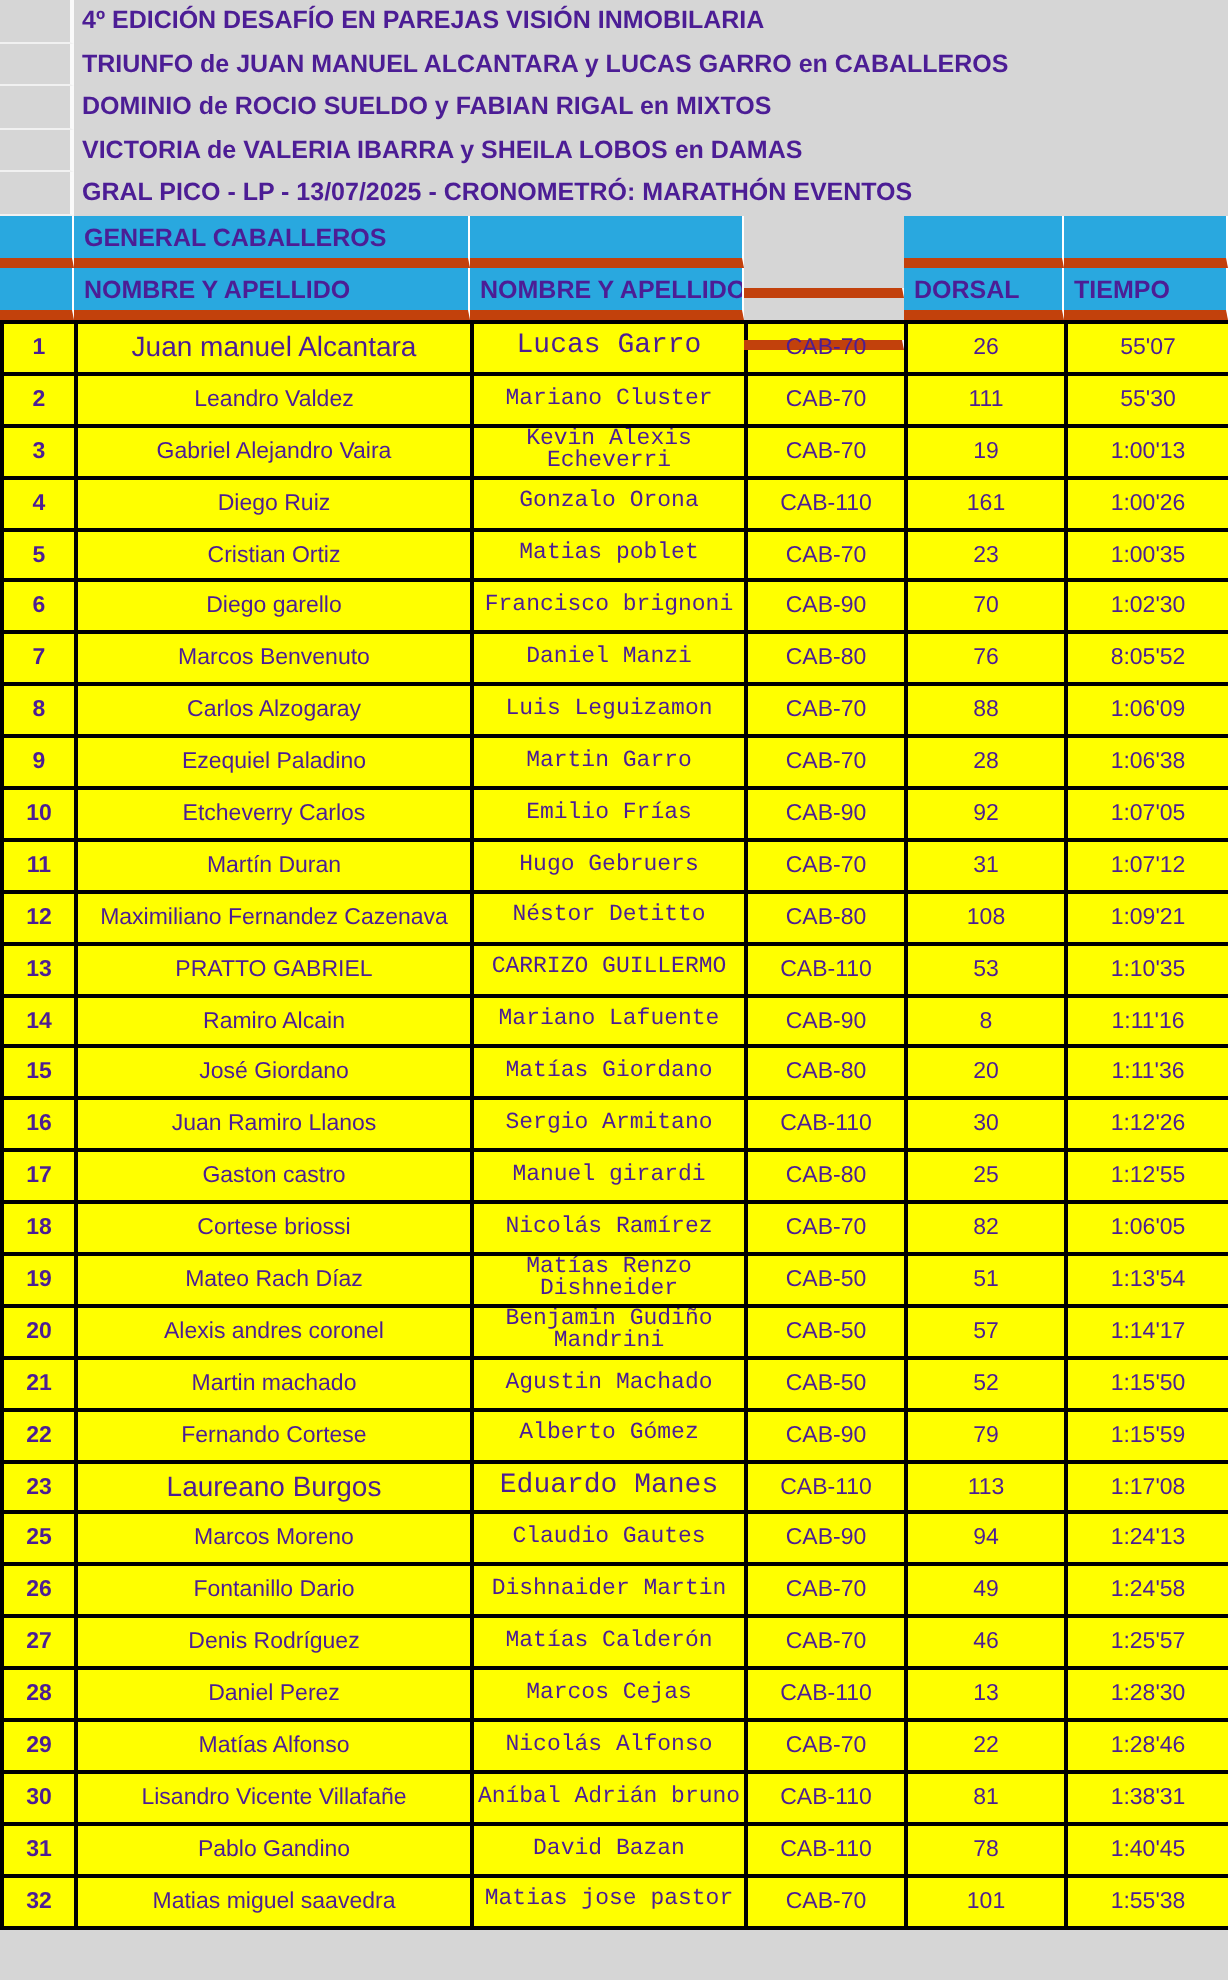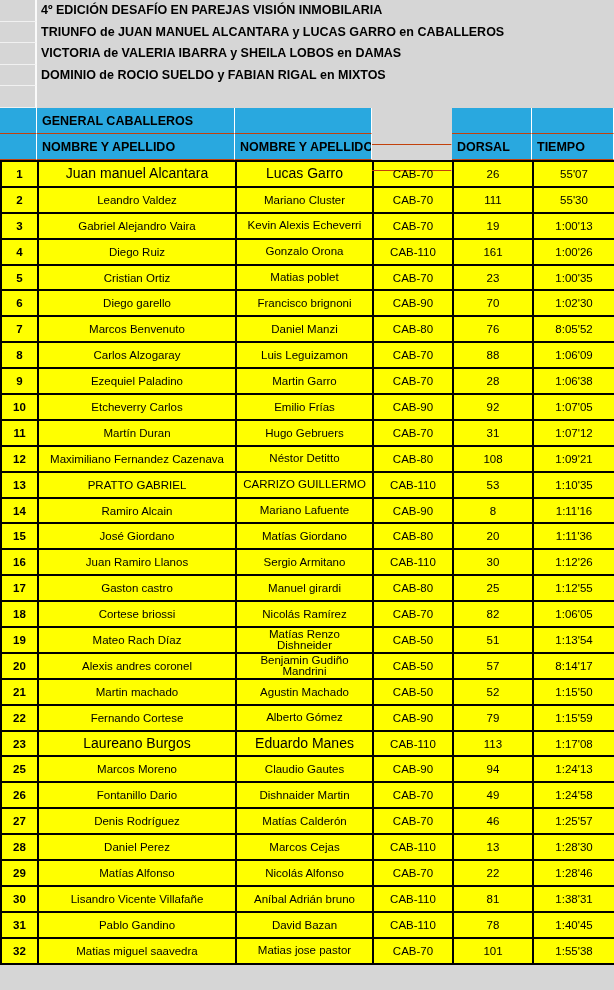--- a/index.html
+++ b/index.html
@@ -1,40 +1,40 @@
 <!DOCTYPE html>
 <html><head>
 <meta charset="utf-8">
 <style>
   html,body { margin:0; padding:0; }
   .sheet {
     width:614px; height:990px;
     background:#D6D6D6;
     font-family:"Liberation Sans", sans-serif;
-    color:#000000;
+    color:#4c1d95;
     overflow:hidden;
     position:relative;
   }
   
   .titles { height:108px; }
   .title-row { display:flex; height:21.6px; align-items:stretch; }
   .title-stub {
     width:37px; box-sizing:border-box; flex:0 0 37px;
     border-right:2px solid rgba(255,255,255,.9);
     border-bottom:1px solid rgba(255,255,255,.65);
   }
   .title-text {
     font-weight:700; font-size:12.5px; line-height:21.6px;
     padding-left:4px; white-space:nowrap;
   }
   
   .band-row { display:flex; height:26px; }
   .band-cell {
     background:#29A8DF; box-sizing:border-box;
-    border-right:1px solid #fff; border-bottom:1px solid #c2410c;
+    border-right:1px solid #fff; border-bottom:5px solid #c2410c;
     display:flex; align-items:center;
     font-weight:700; font-size:12.5px; padding-left:5px;
     white-space:nowrap; overflow:hidden;
   }
   .w-stub { flex:0 0 37px; }
   .w-n1 { flex:0 0 198px; }
   .w-n2 { flex:0 0 137px; }
   .w-cat { flex:0 0 80px;margin-top:36px; }
   .w-dor { flex:0 0 80px; }
   .w-tmp { flex:0 0 82px; }
@@ -44,48 +44,49 @@
   }
   table.results tr { height:25.9px; }
   table.results td {
     background:#FFFF00;
     border:2px solid #000;
     text-align:center; vertical-align:middle;
     padding:0; overflow:hidden;
     font-size:11.5px;
   }
   td.cell-pos { font-weight:700; font-size:12px; }
-  td.cell-name2 { white-space:pre-line; line-height:10.5px; }
+  td.cell-name2 { white-space:pre-line; line-height:10.5px;font-family:Liberation Mono, monospace; }
   td.cell-tiempo { font-size:12px; }
   tr.emphasis td.cell-name1, tr.emphasis td.cell-name2 { font-size:14px; line-height:15px;margin-left:28px; }
 </style>
 </head>
 <body>
 
 <div class="sheet">
 
   <div class="titles">
     <div class="title-row">
       <div class="title-stub"></div>
       <div class="title-text">4º EDICIÓN DESAFÍO EN PAREJAS VISIÓN INMOBILARIA</div>
     </div>
     <div class="title-row">
       <div class="title-stub"></div>
       <div class="title-text">TRIUNFO de JUAN MANUEL ALCANTARA y LUCAS GARRO en CABALLEROS</div>
     </div>
     <div class="title-row">
       <div class="title-stub"></div>
+      <div class="title-text">DOMINIO de ROCIO SUELDO y FABIAN RIGAL en MIXTOS</div>
+    </div>
+    <div class="title-row">
+      <div class="title-stub"></div>
       <div class="title-text">VICTORIA de VALERIA IBARRA y SHEILA LOBOS en DAMAS</div>
     </div>
     <div class="title-row">
       <div class="title-stub"></div>
-      <div class="title-text">DOMINIO de ROCIO SUELDO y FABIAN RIGAL en MIXTOS</div>
-    </div>
-    <div class="title-row">
-      <div class="title-stub"></div>
+      <div class="title-text">GRAL PICO - LP - 13/07/2025 - CRONOMETRÓ: MARATHÓN EVENTOS</div>
     </div>
   </div>
 
   <div class="band-row">
     <div class="band-cell w-stub"></div>
     <div class="band-cell w-n1">GENERAL CABALLEROS</div>
     <div class="band-cell w-n2"></div>
     <div class="band-cell w-cat"></div>
     <div class="band-cell w-dor"></div>
     <div class="band-cell w-tmp"></div>
@@ -263,21 +264,21 @@
           <td class="cell-dorsal">51</td>
           <td class="cell-tiempo">1:13'54</td>
         </tr>
         <tr>
           <td class="cell-pos">20</td>
           <td class="cell-name1">Alexis andres coronel</td>
           <td class="cell-name2">Benjamin Gudiño
 Mandrini</td>
           <td class="cell-cat">CAB-50</td>
           <td class="cell-dorsal">57</td>
-          <td class="cell-tiempo">8:14'17</td>
+          <td class="cell-tiempo">1:14'17</td>
         </tr>
         <tr>
           <td class="cell-pos">21</td>
           <td class="cell-name1">Martin machado</td>
           <td class="cell-name2">Agustin Machado</td>
           <td class="cell-cat">CAB-50</td>
           <td class="cell-dorsal">52</td>
           <td class="cell-tiempo">1:15'50</td>
         </tr>
         <tr>

